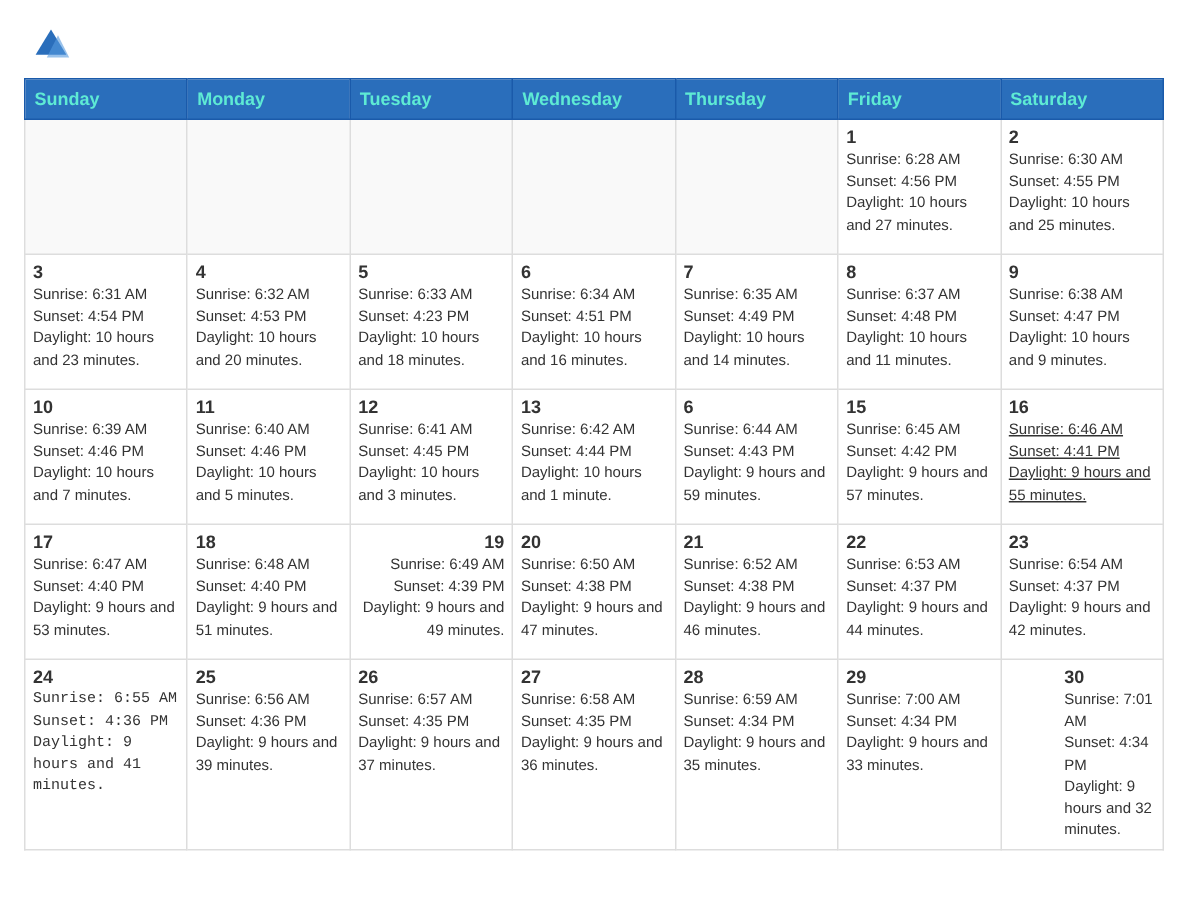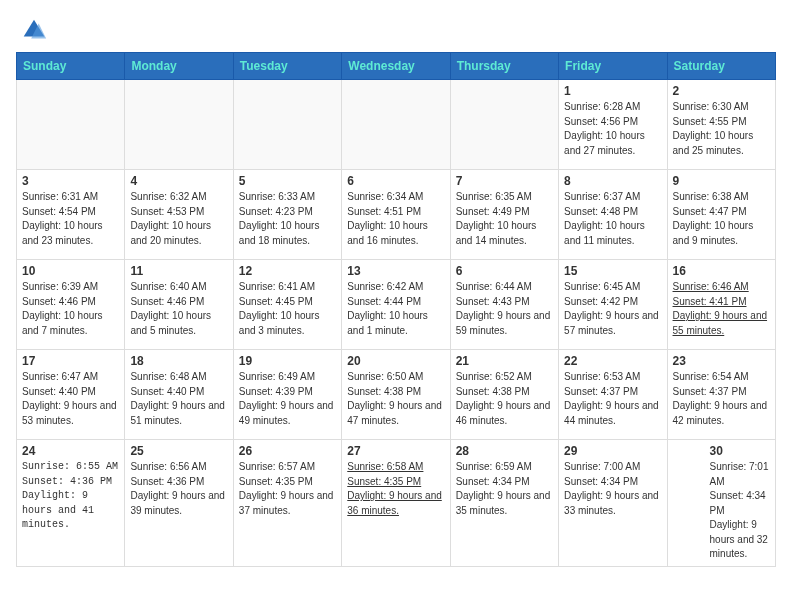--- a/index.html
+++ b/index.html
@@ -174,21 +174,21 @@
           <div class="cell-text" style="white-space: pre-line;">Sunrise: 6:47 AM
 Sunset: 4:40 PM
 Daylight: 9 hours and 53 minutes.</div>
         </td>
         <td class="calendar-cell" style="height: 90px;">
           <span class="day-num">18</span>
           <div class="cell-text" style="white-space: pre-line;">Sunrise: 6:48 AM
 Sunset: 4:40 PM
 Daylight: 9 hours and 51 minutes.</div>
         </td>
-        <td class="calendar-cell" style="height: 90px;">
+        <td class="calendar-cell" style="height: 90px; text-align: right;">
           <span class="day-num">19</span>
           <div class="cell-text" style="white-space: pre-line;">Sunrise: 6:49 AM
 Sunset: 4:39 PM
 Daylight: 9 hours and 49 minutes.</div>
         </td>
         <td class="calendar-cell" style="height: 90px;">
           <span class="day-num">20</span>
           <div class="cell-text" style="white-space: pre-line;">Sunrise: 6:50 AM
 Sunset: 4:38 PM
 Daylight: 9 hours and 47 minutes.</div>
@@ -226,21 +226,21 @@
 Daylight: 9 hours and 39 minutes.</div>
         </td>
         <td class="calendar-cell" style="height: 90px;">
           <span class="day-num">26</span>
           <div class="cell-text" style="white-space: pre-line;">Sunrise: 6:57 AM
 Sunset: 4:35 PM
 Daylight: 9 hours and 37 minutes.</div>
         </td>
         <td class="calendar-cell" style="height: 90px;">
           <span class="day-num">27</span>
-          <div class="cell-text" style="white-space: pre-line; text-decoration: underline;">Sunrise: 6:58 AM
+          <div class="cell-text" style="white-space: pre-line;">Sunrise: 6:58 AM
 Sunset: 4:35 PM
 Daylight: 9 hours and 36 minutes.</div>
         </td>
         <td class="calendar-cell" style="height: 90px;">
           <span class="day-num">28</span>
           <div class="cell-text" style="white-space: pre-line;">Sunrise: 6:59 AM
 Sunset: 4:34 PM
 Daylight: 9 hours and 35 minutes.</div>
         </td>
         <td class="calendar-cell" style="height: 90px;">

